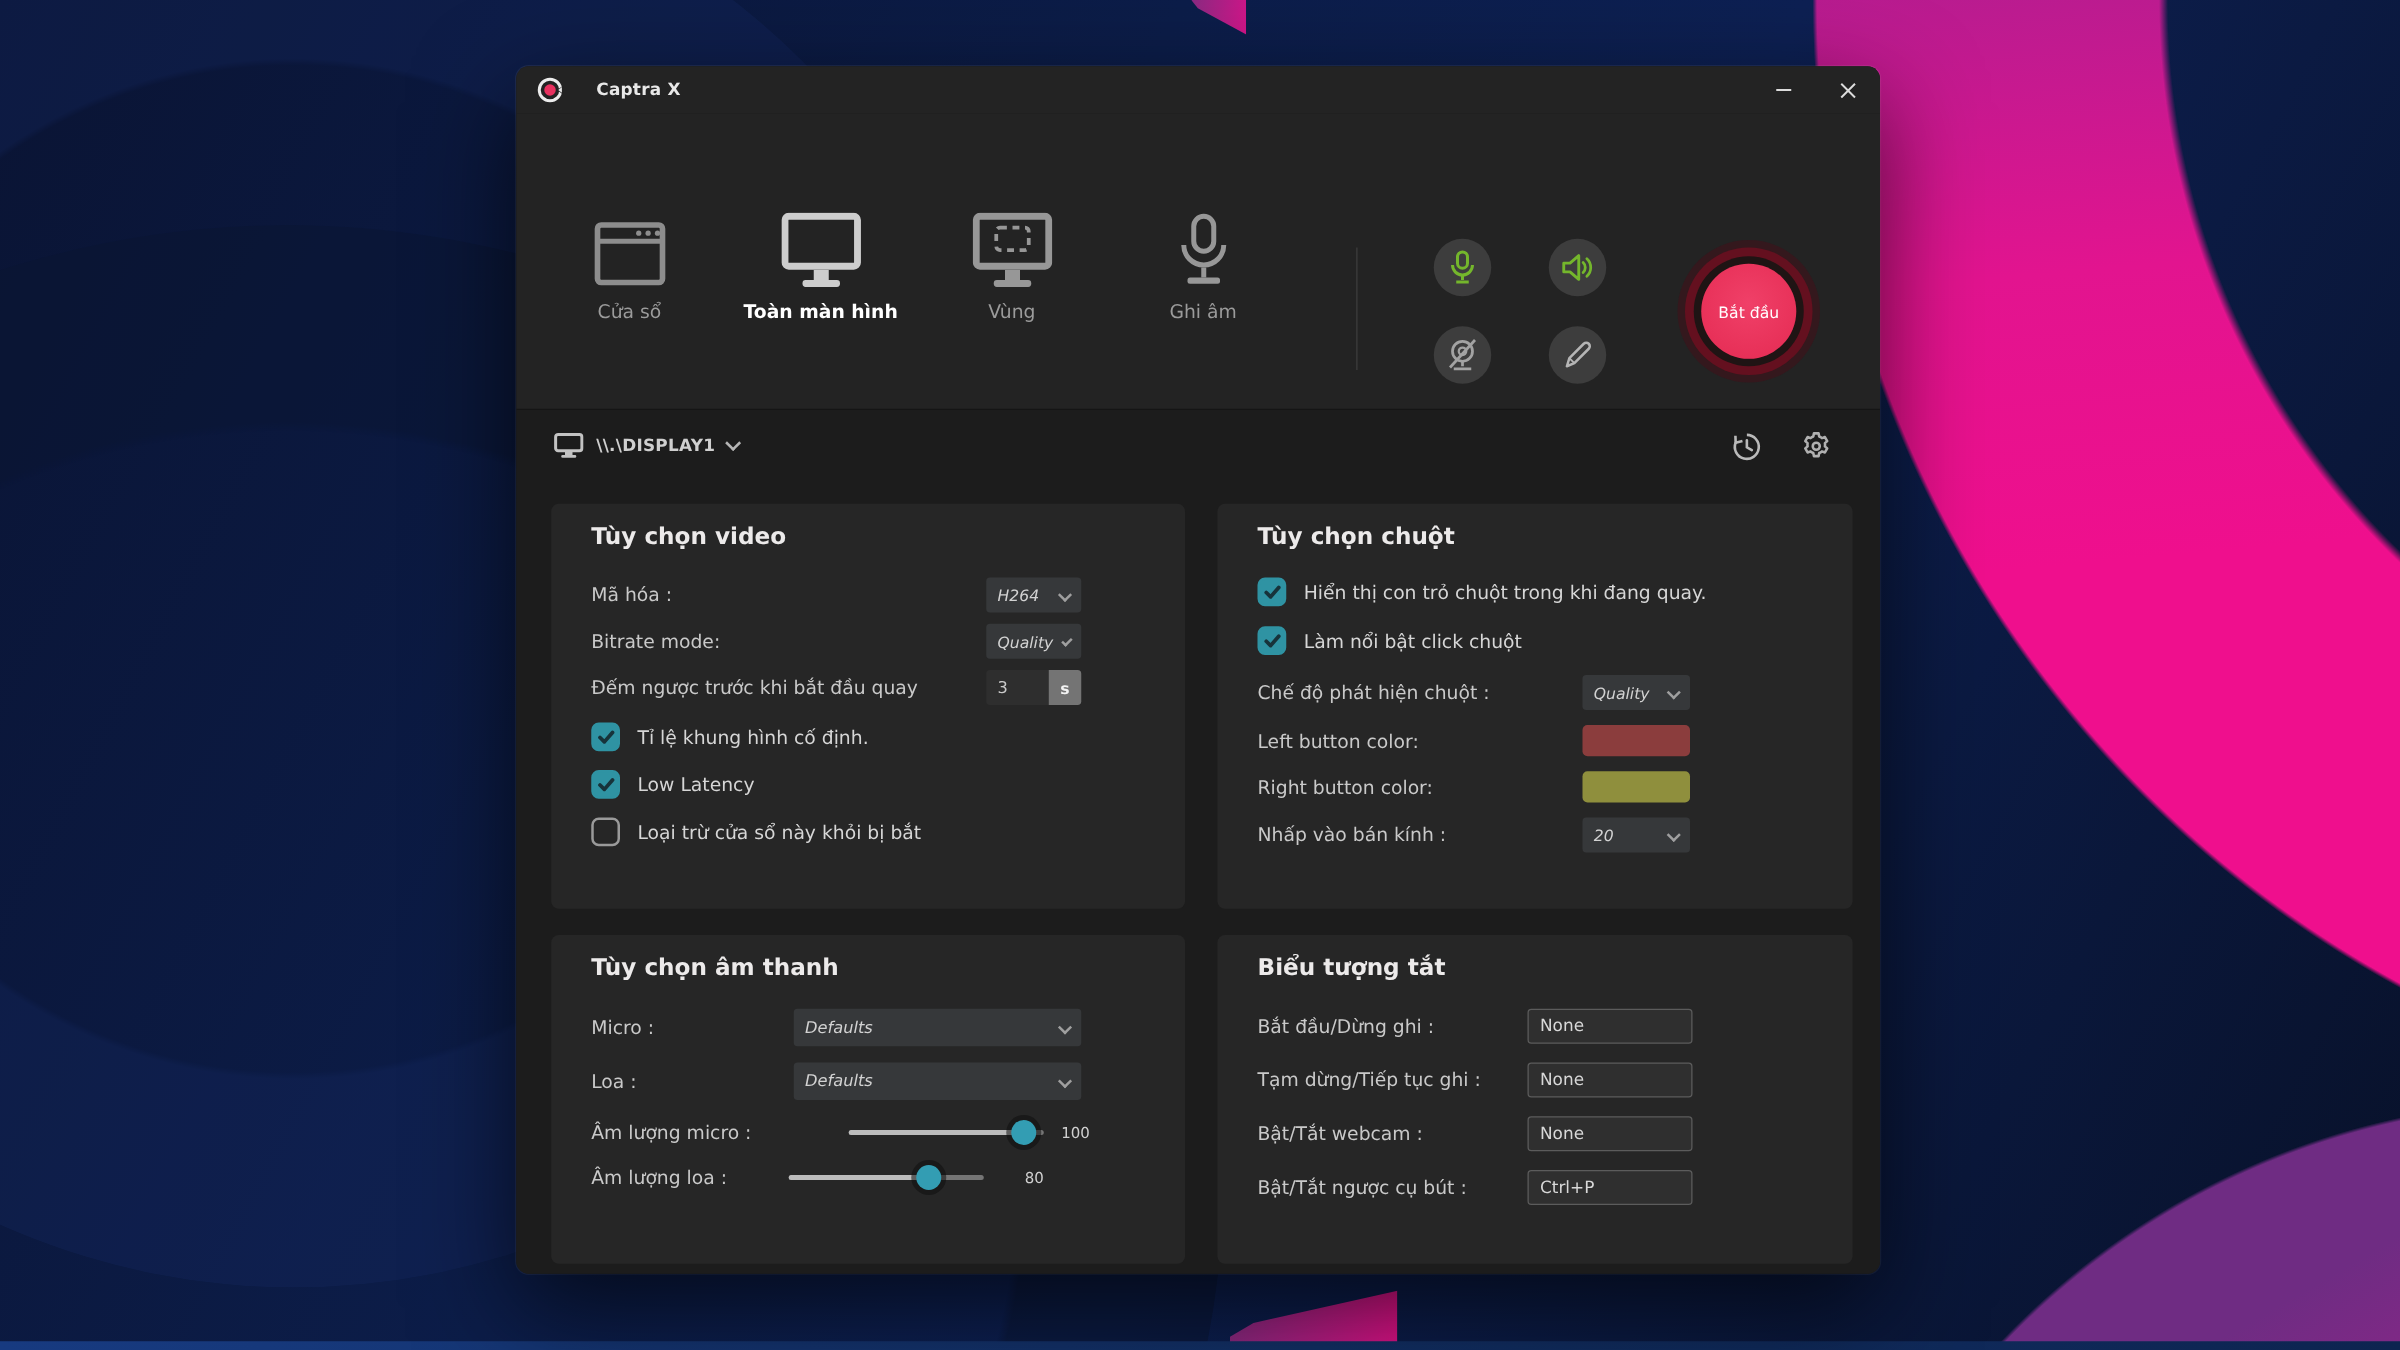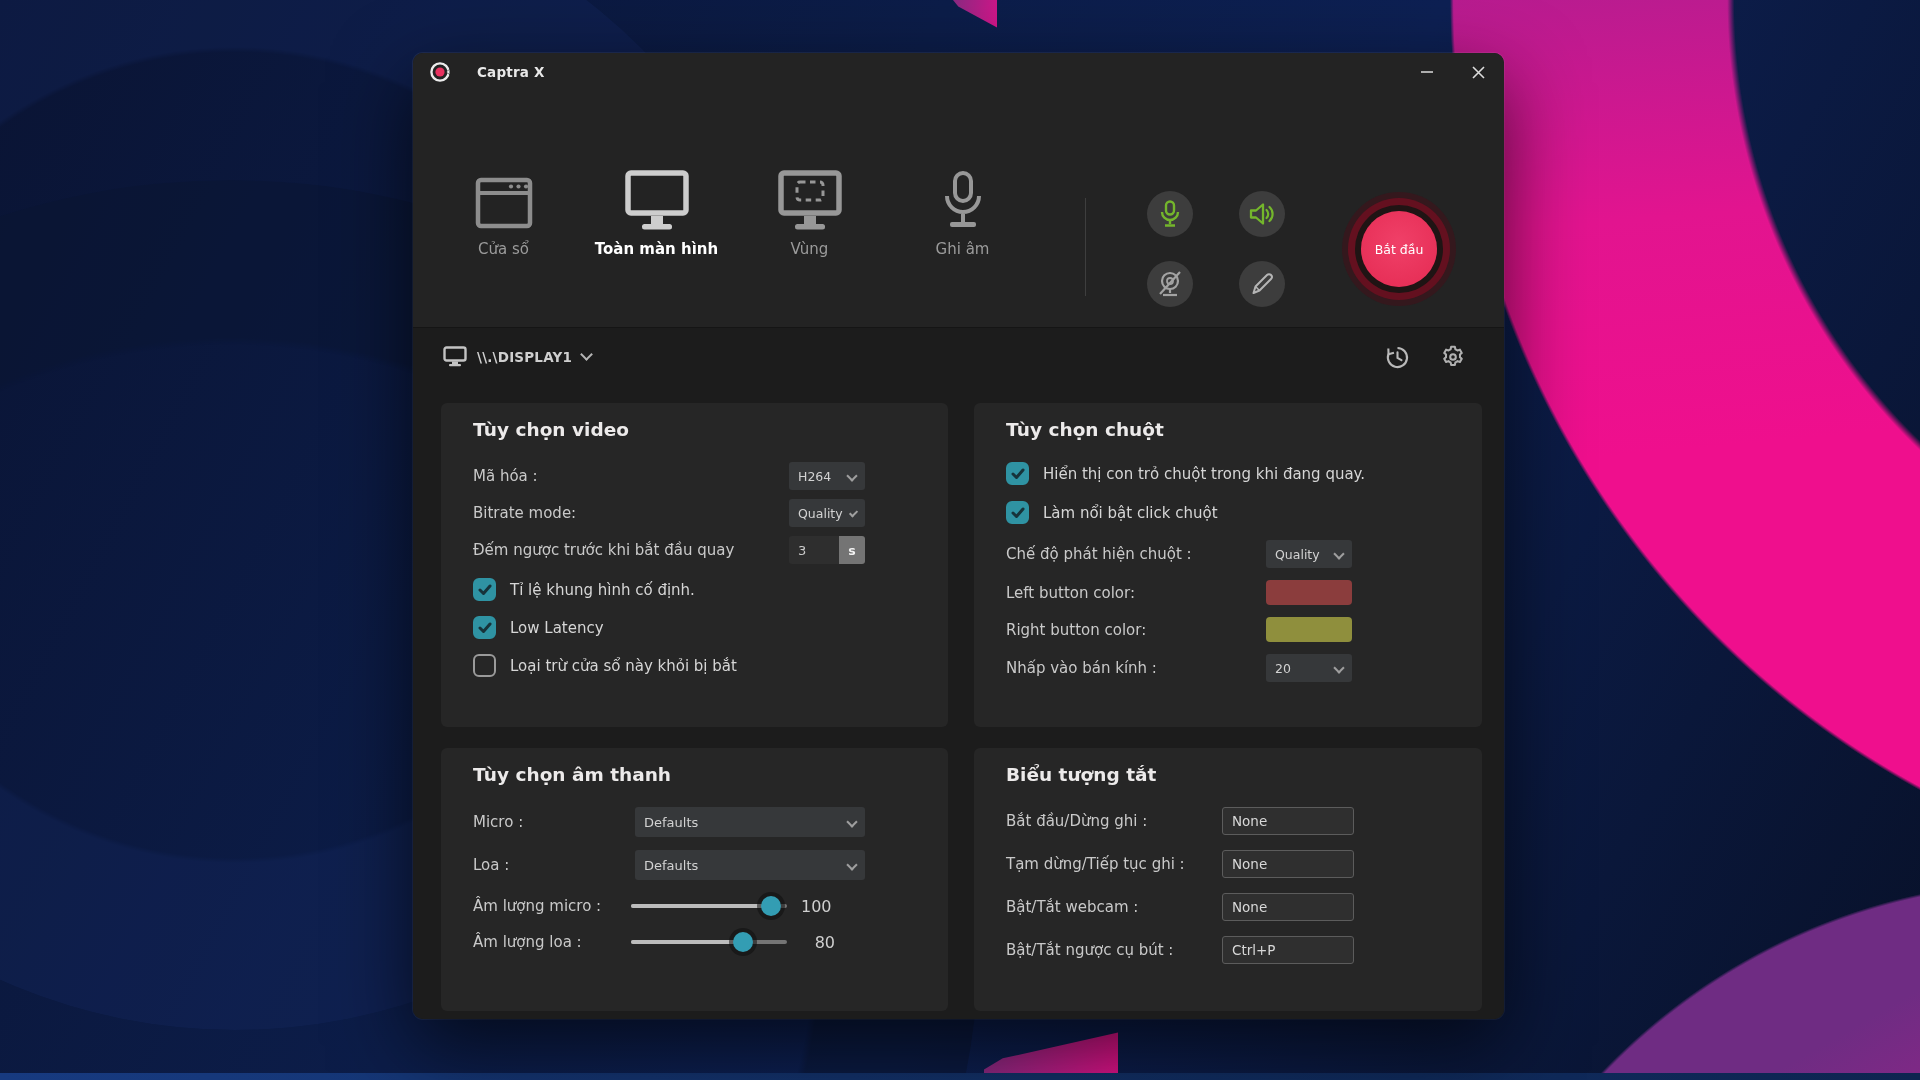--- a/index.html
+++ b/index.html
@@ -76,21 +76,21 @@
   .row{display:flex;align-items:center;margin-bottom:9px;}
   .row .lab{font-size:15px;color:#c9c9c9;}
   .panel.video .lab{width:316px;}
   .panel.mouse .row{margin-bottom:12px;}
   .panel.mouse .lab{width:260px;}
   .panel.audio .row{margin-bottom:13px;}
   .panel.audio .lab{width:162px;}
   .panel.shortcuts .row{margin-bottom:15px;}
   .panel.shortcuts .lab{width:216px;}
   .select{display:flex;align-items:center;justify-content:space-between;background:#36383a;
-     border-radius:3px;height:28px;padding:0 9px;box-sizing:border-box;color:#d2d2d2;font-size:12.5px;}
+     border-radius:3px;height:28px;padding:0 9px;box-sizing:border-box;color:#d2d2d2;font-size:12.5px;font-style:italic;}
   .select .caret{margin:0 0 0 8px;width:6px;height:6px;border-color:#9f9f9f;}
   .sel-sm{width:76px;}
   .sel-md{width:86px;}
   .sel-lg{width:230px;height:30px;font-size:13px;}
   .countdown{display:flex;}
   .cd-input{width:50px;height:28px;background:#2e2e2e;border-radius:3px 0 0 3px;color:#c9c9c9;
      font-size:13px;display:flex;align-items:center;padding-left:9px;box-sizing:border-box;}
   .cd-unit{width:26px;height:28px;background:#747474;border-radius:0 3px 3px 0;color:#f2f2f2;
      font-size:12.5px;font-weight:bold;display:flex;align-items:center;justify-content:center;}
   .checkrow{display:flex;align-items:center;margin-bottom:15px;}
@@ -103,21 +103,21 @@
   .checkrow .clab{margin-left:14px;font-size:15px;color:#d6d6d6;}
   .swatch{width:86px;height:25px;border-radius:4px;}
   .keyfield{width:132px;height:28px;background:#2f2f2f;border:1px solid #5c5c5c;border-radius:3px;
      box-sizing:border-box;color:#d8d8d8;font-size:13.5px;display:flex;align-items:center;padding-left:9px;}
   .sliderwrap{display:flex;align-items:center;}
   .slider{--p:50%;position:relative;width:156px;height:20px;}
   .slider .track{position:absolute;left:0;right:0;top:8px;height:4px;border-radius:2px;background:#757575;}
   .slider .fill{position:absolute;left:0;top:8px;height:4px;border-radius:2px;background:#bcbcbc;width:var(--p);}
   .slider .thumb{position:absolute;top:0;left:calc(var(--p) - 10px);width:20px;height:20px;border-radius:50%;
      background:#339db3;box-shadow:0 0 0 4px rgba(15,15,15,.55);}
-  .sval{margin-left:14px;font-size:16px;color:#cfcfcf;min-width:34px;}
+  .sval{margin-left:14px;font-size:12px;color:#cfcfcf;min-width:34px;}
 </style>
 </head>
 <body>
 
 <div class="screen">
   <div class="faint-ring r1"></div>
   <div class="faint-ring r2"></div>
   <div class="ring right"></div>
   <div class="ring bottomright"></div>
   <div class="wedge-top"></div>
@@ -366,21 +366,21 @@
             <span class="caret"></span>
           </div>
         </div>
         <div class="row" style="margin-bottom:16px;">
           <span class="lab">Loa :</span>
           <div class="select sel-lg">
             <span>Defaults</span>
             <span class="caret"></span>
           </div>
         </div>
-        <div class="row" style="margin-bottom:16px;">
+        <div class="row" style="margin-bottom:16px;gap:48px;">
           <span class="lab" style="width:158px;">Âm lượng micro :</span>
           <div class="sliderwrap">
             <div class="slider" style="--p: 90%;">
               <div class="track"></div>
               <div class="fill"></div>
               <div class="thumb"></div>
             </div>
             <span class="sval">100</span>
           </div>
         </div>

